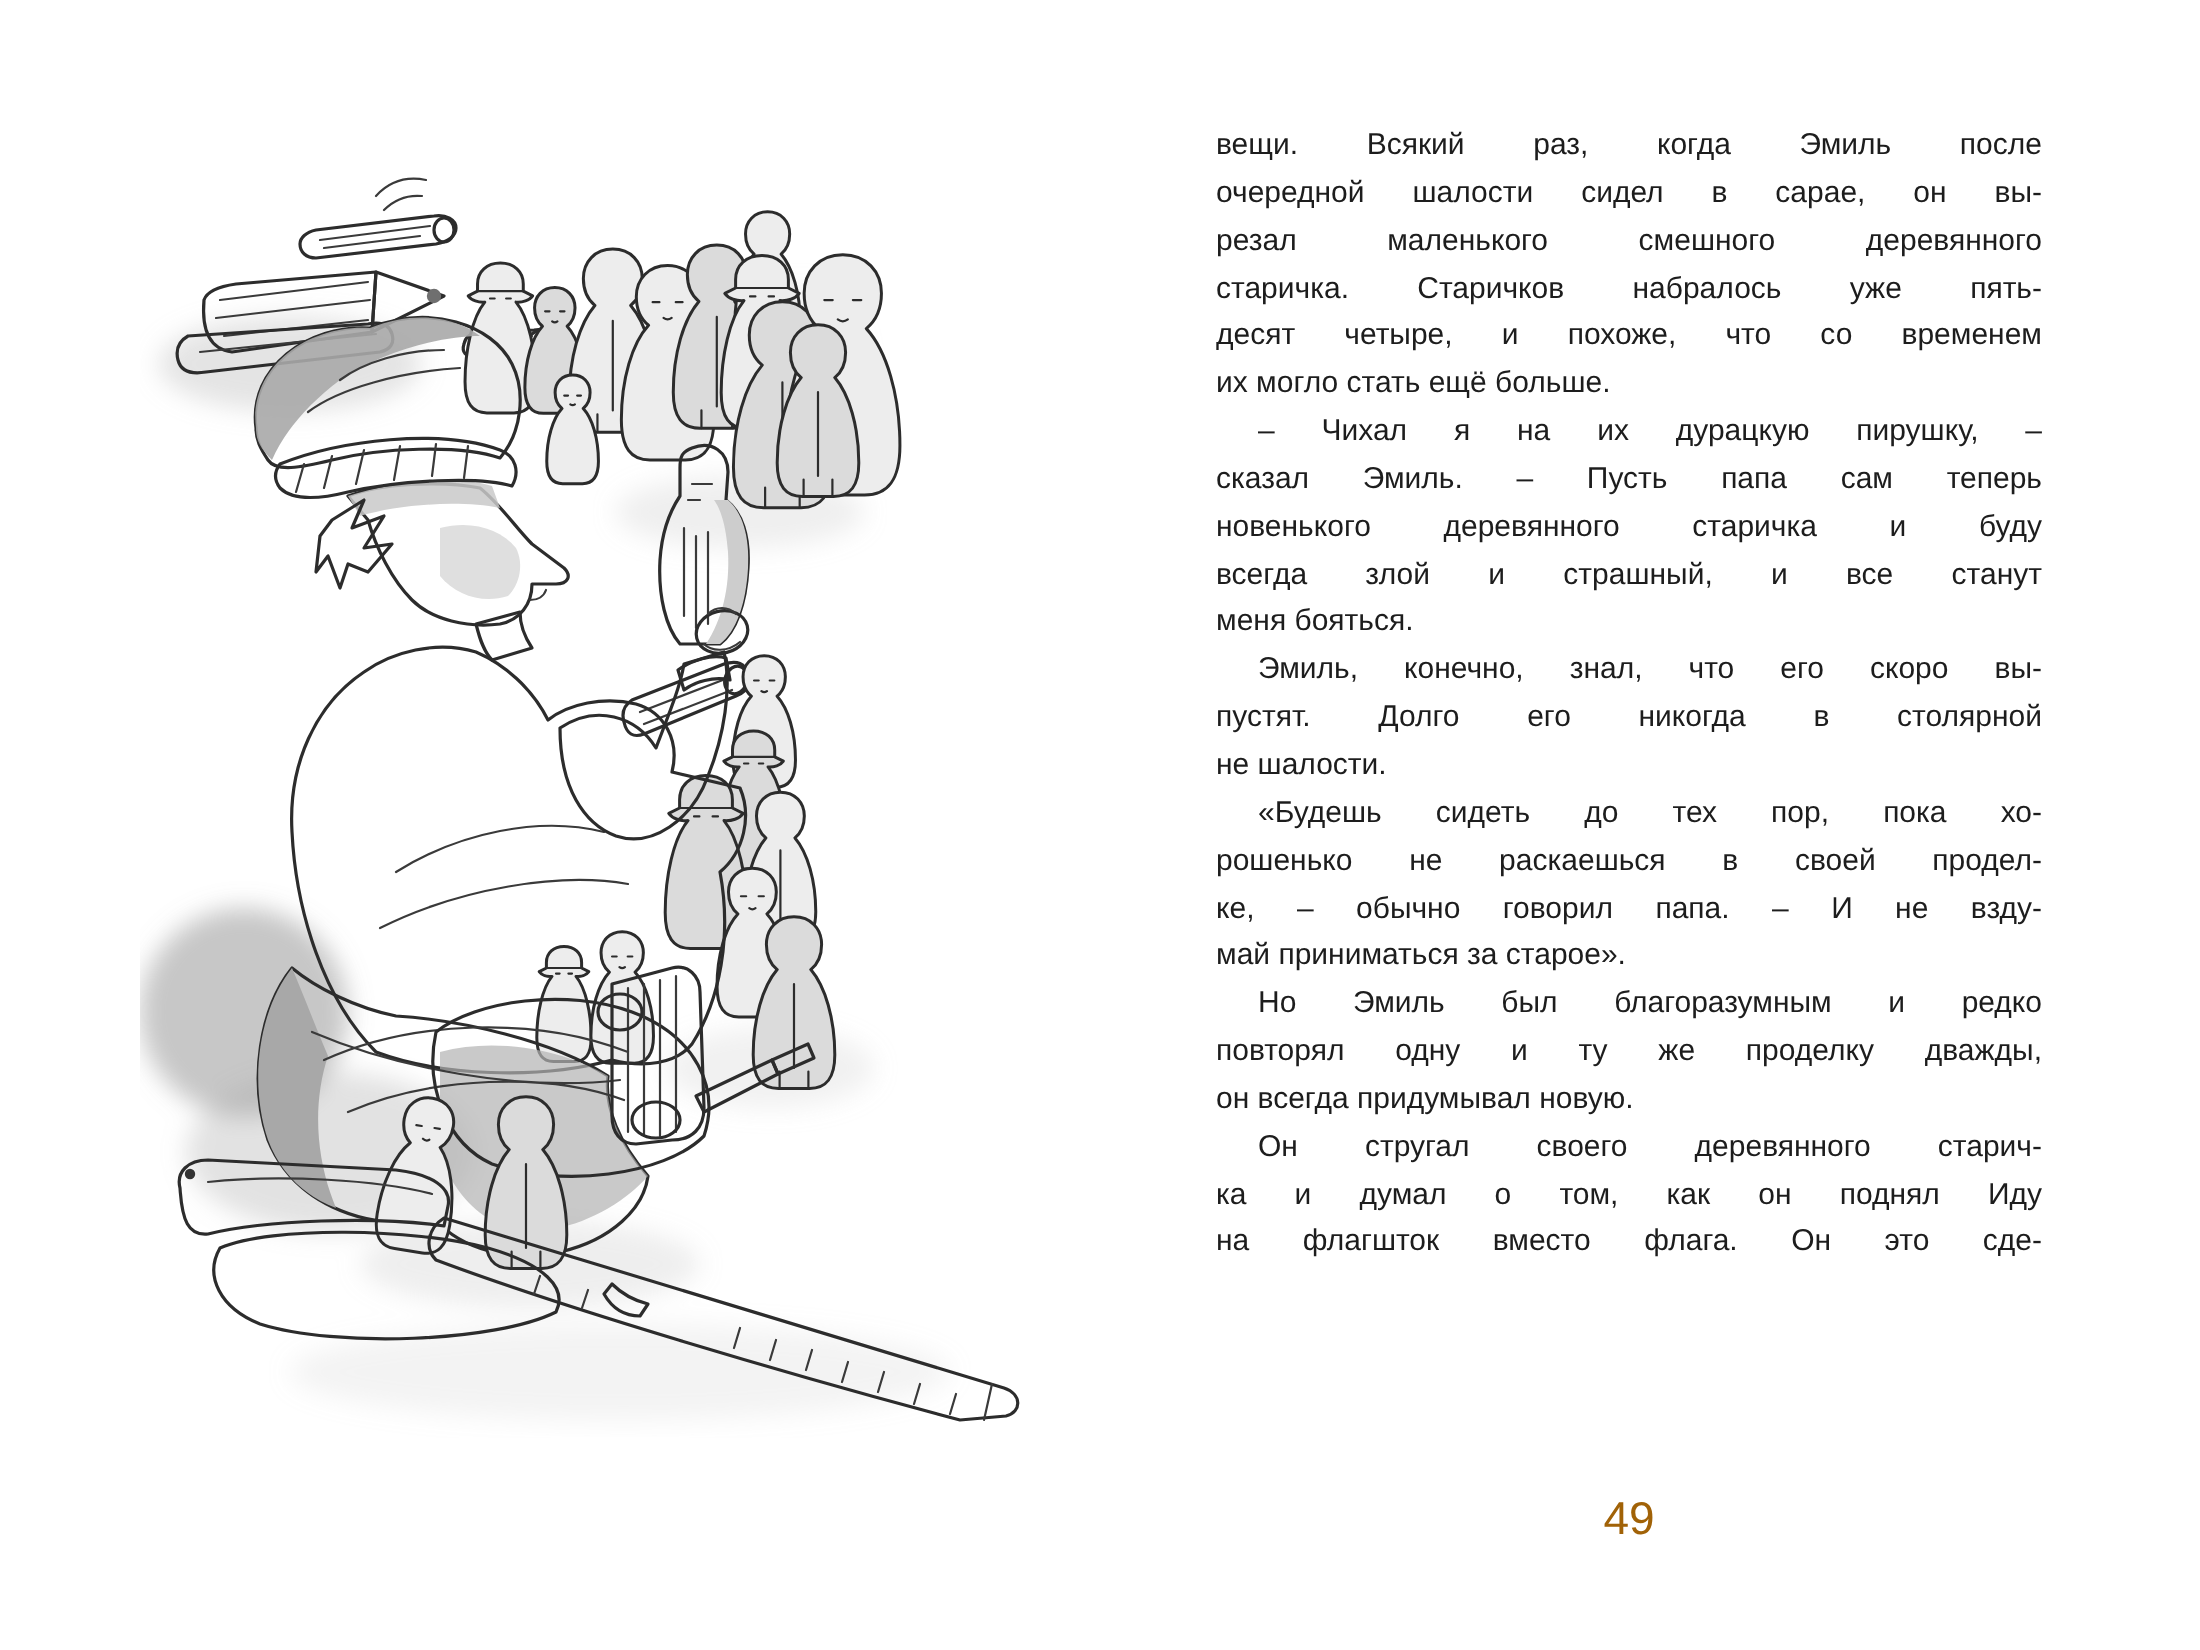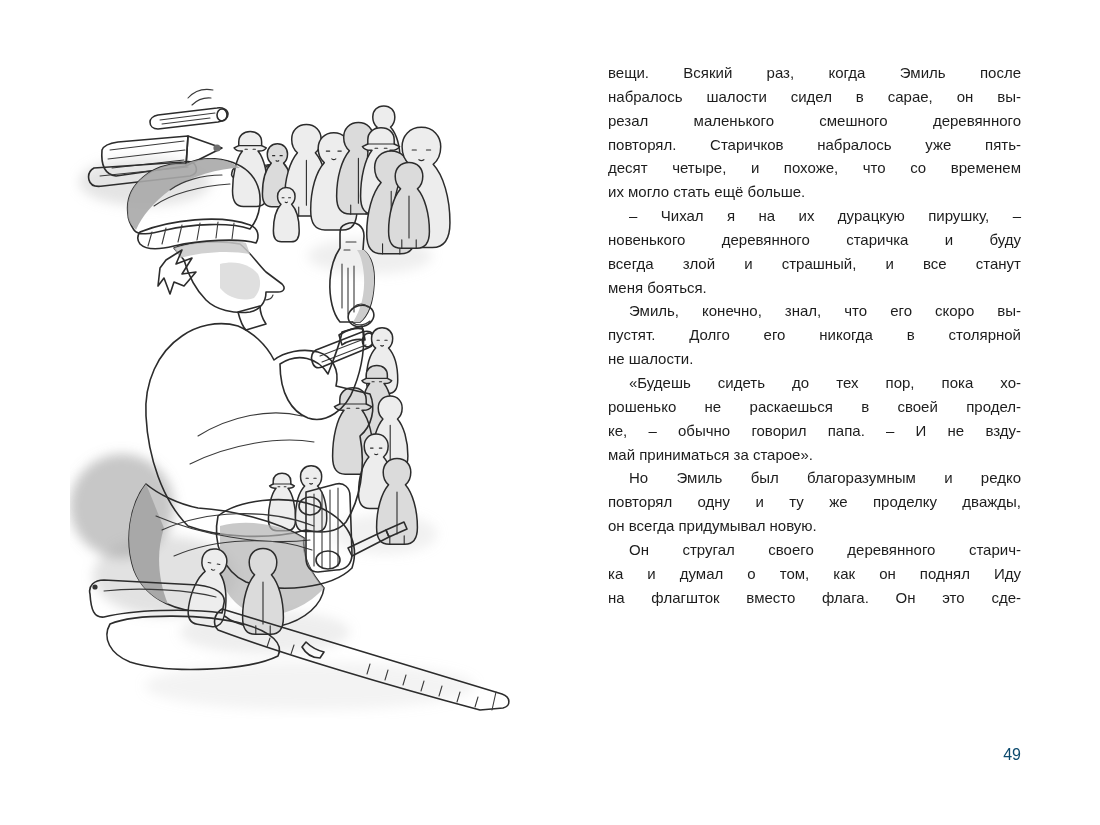--- a/index.html
+++ b/index.html
@@ -26,23 +26,23 @@
   }
   .text-col .line.para-last{
     text-align-last:left;
   }
   .text-col .line.para-first{
     text-indent:21px;
   }
   .page-number{
     position:absolute;
     left:608px;top:746px;width:413px;
-    text-align:right;
-    font-size:16px;
-    color:#0c4a6e;
+    text-align:center;
+    font-size:23px;
+    color:#a16207;
   }
   
   .illustration{
     position:absolute;
     left:70px;top:64px;
     width:470px;height:655px;
   }
   svg .ink{stroke:#2c2c2c;stroke-width:1.6;stroke-linejoin:round;stroke-linecap:round;fill:none;}
   svg .thin{stroke:#3a3a3a;stroke-width:1.1;stroke-linejoin:round;stroke-linecap:round;fill:none;}
   svg path.b{stroke:#2c2c2c;stroke-width:1.5;stroke-linejoin:round;vector-effect:non-scaling-stroke;}
@@ -191,26 +191,27 @@
         <path class="ink" fill="#fdfdfd" d="M40,560 C66,549 136,550 174,560 C202,568 214,580 208,592 C178,607 98,610 60,598 C40,590 32,574 40,560 Z"></path>
         <path class="ink" fill="#f3f3f3" d="M152,545 L432,630 C441,633 441,642 433,644 L410,646 C320,622 212,590 148,566 C142,560 144,550 152,545 Z"></path>
         <path class="ink" fill="#d8d8d8" d="M232,583 C236,590 242,594 250,594 L254,588 C246,586 240,582 236,578 Z"></path>
         <path class="thin" d="M300,600 L297,610 M318,606 L315,616 M336,611 L333,621 M354,617 L351,627 M372,622 L369,632 M390,628 L387,638 M408,633 L405,643 M426,628 L422,646 M200,574 L197,583 M224,581 L221,590"></path>
       </g>
     </svg>
   </div>
 
   <div class="text-col" id="text-column">
       <div class="line">вещи. Всякий раз, когда Эмиль после</div>
-      <div class="line">набралось шалости сидел в сарае, он вы-</div>
+      <div class="line">очередной шалости сидел в сарае, он вы-</div>
       <div class="line">резал маленького смешного деревянного</div>
-      <div class="line">повторял. Старичков набралось уже пять-</div>
+      <div class="line">старичка. Старичков набралось уже пять-</div>
       <div class="line">десят четыре, и похоже, что со временем</div>
       <div class="line para-last">их могло стать ещё больше.</div>
       <div class="line para-first">– Чихал я на их дурацкую пирушку, –</div>
+      <div class="line">сказал Эмиль. – Пусть папа сам теперь</div>
       <div class="line">новенького деревянного старичка и буду</div>
       <div class="line">всегда злой и страшный, и все станут</div>
       <div class="line para-last">меня бояться.</div>
       <div class="line para-first">Эмиль, конечно, знал, что его скоро вы-</div>
       <div class="line">пустят. Долго его никогда в столярной</div>
       <div class="line para-last">не шалости.</div>
       <div class="line para-first">«Будешь сидеть до тех пор, пока хо-</div>
       <div class="line">рошенько не раскаешься в своей продел-</div>
       <div class="line">ке, – обычно говорил папа. – И не взду-</div>
       <div class="line para-last">май приниматься за старое».</div>

